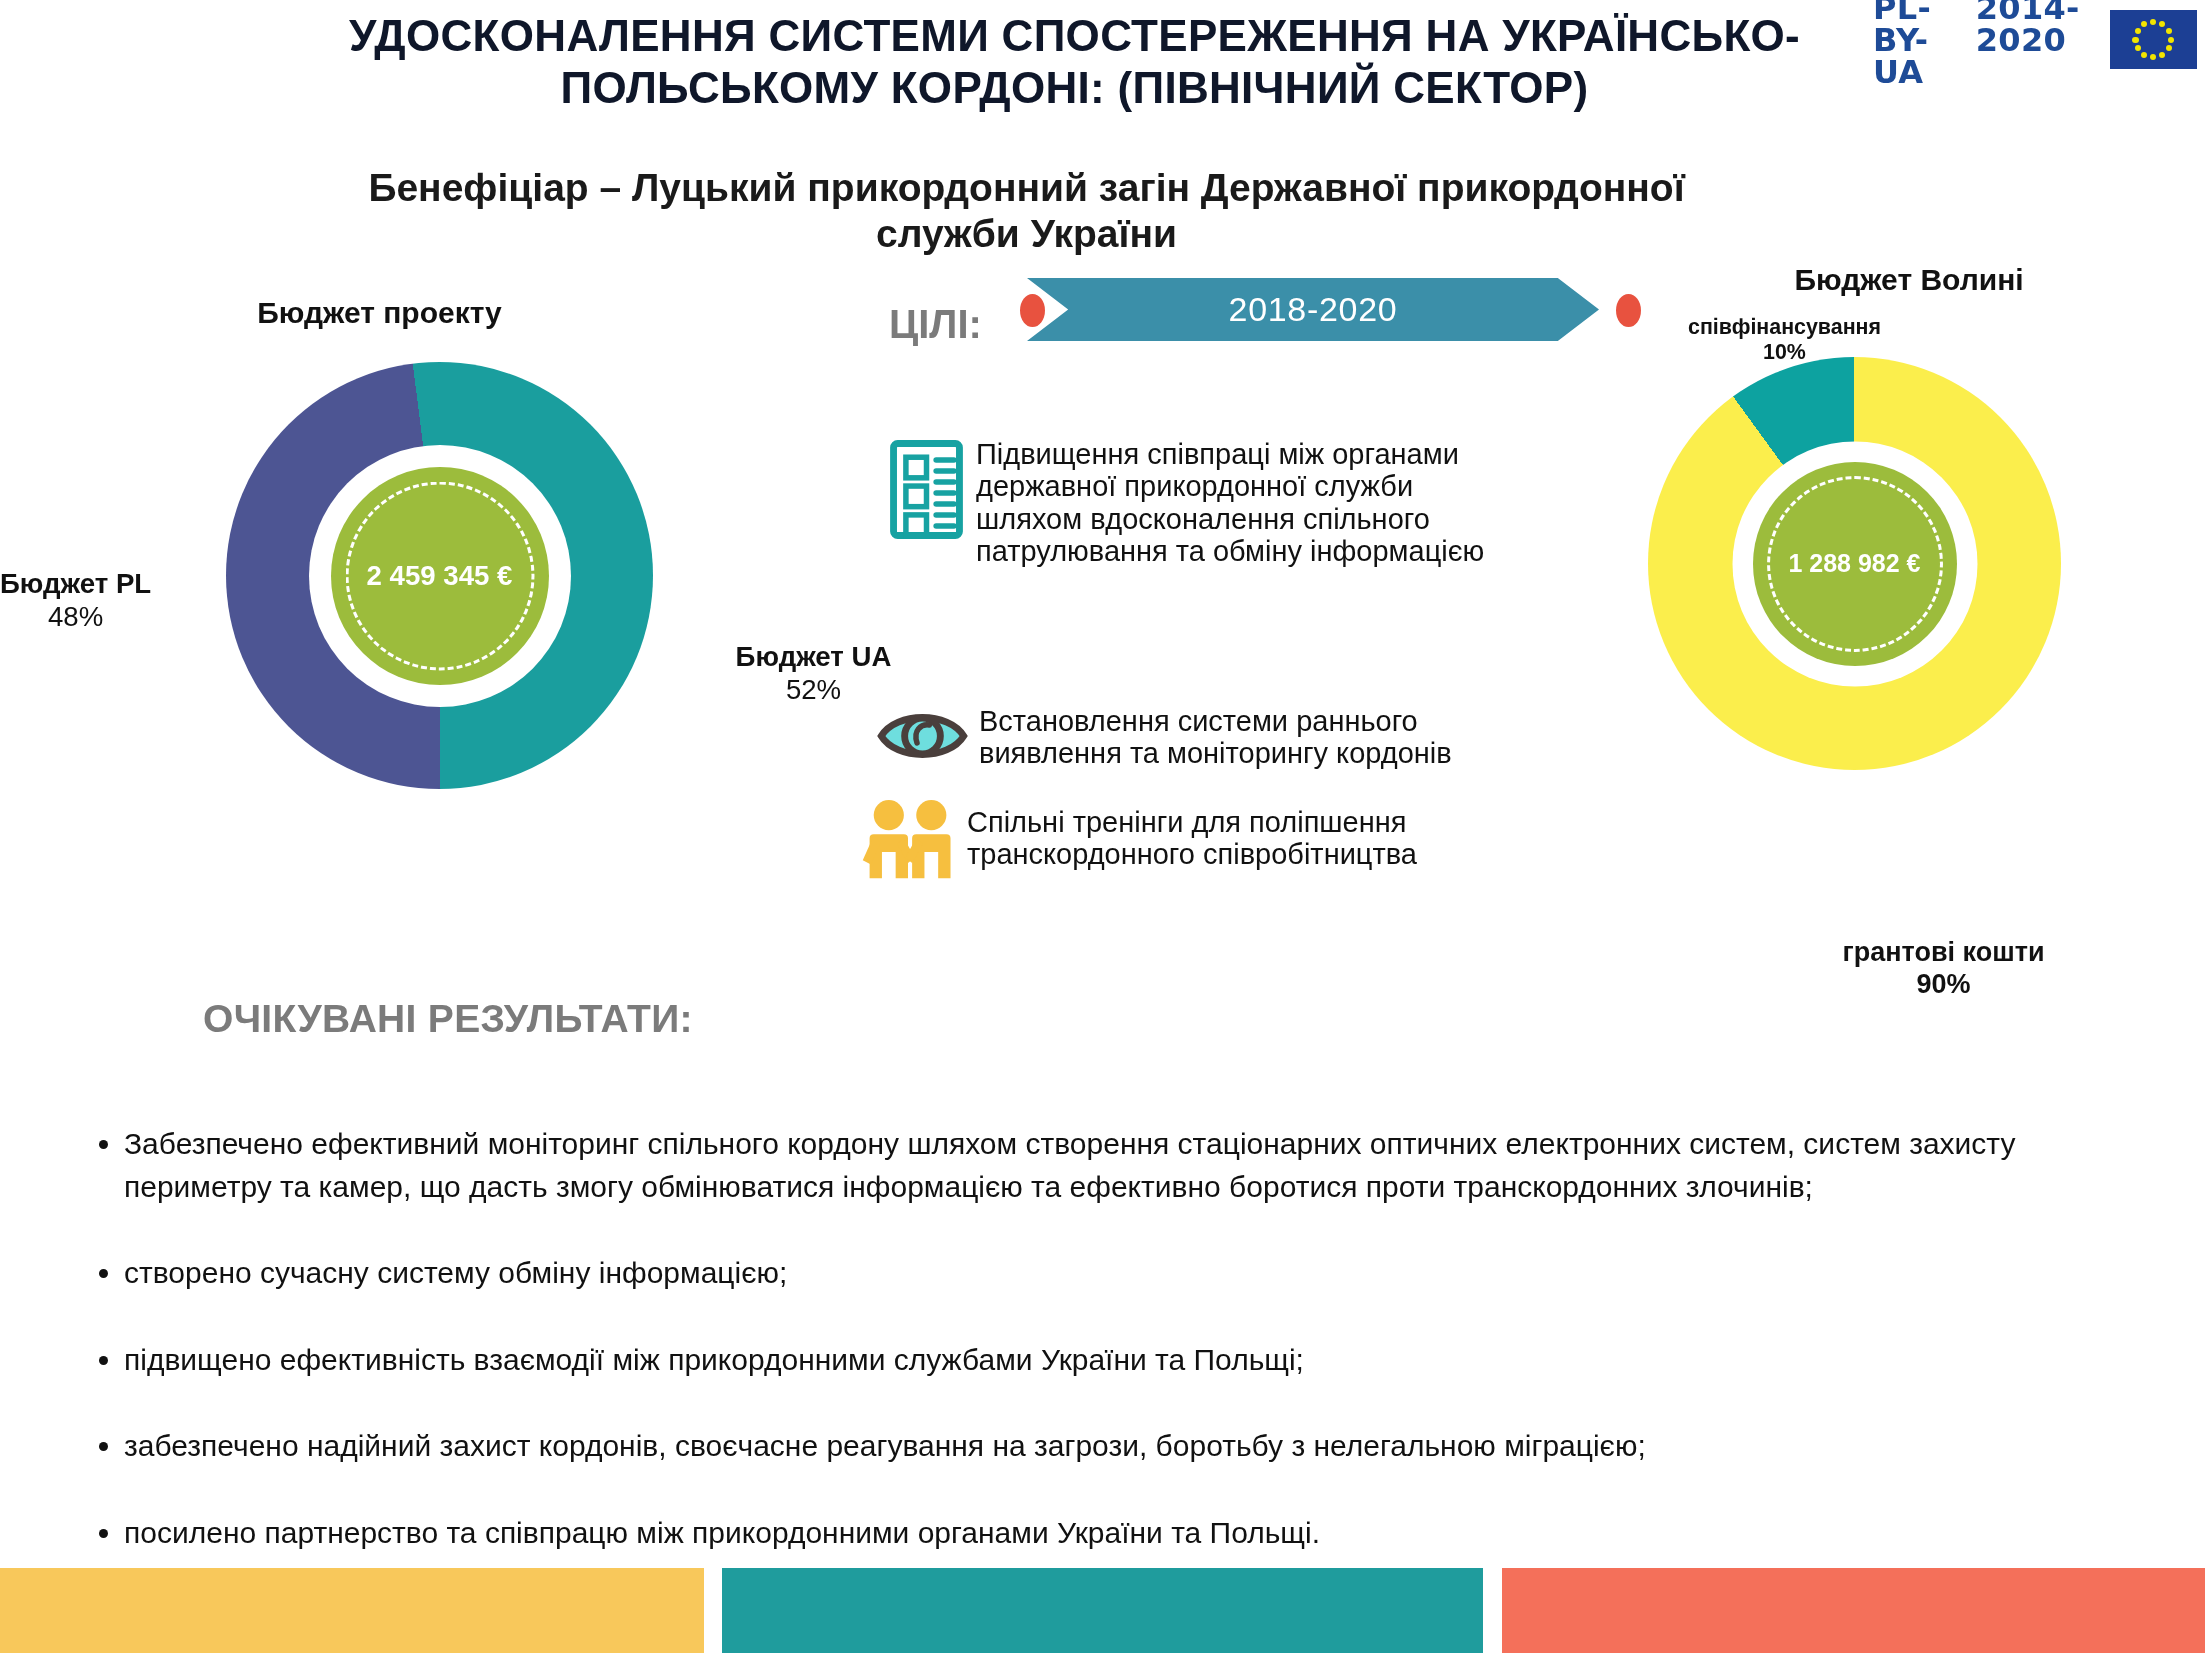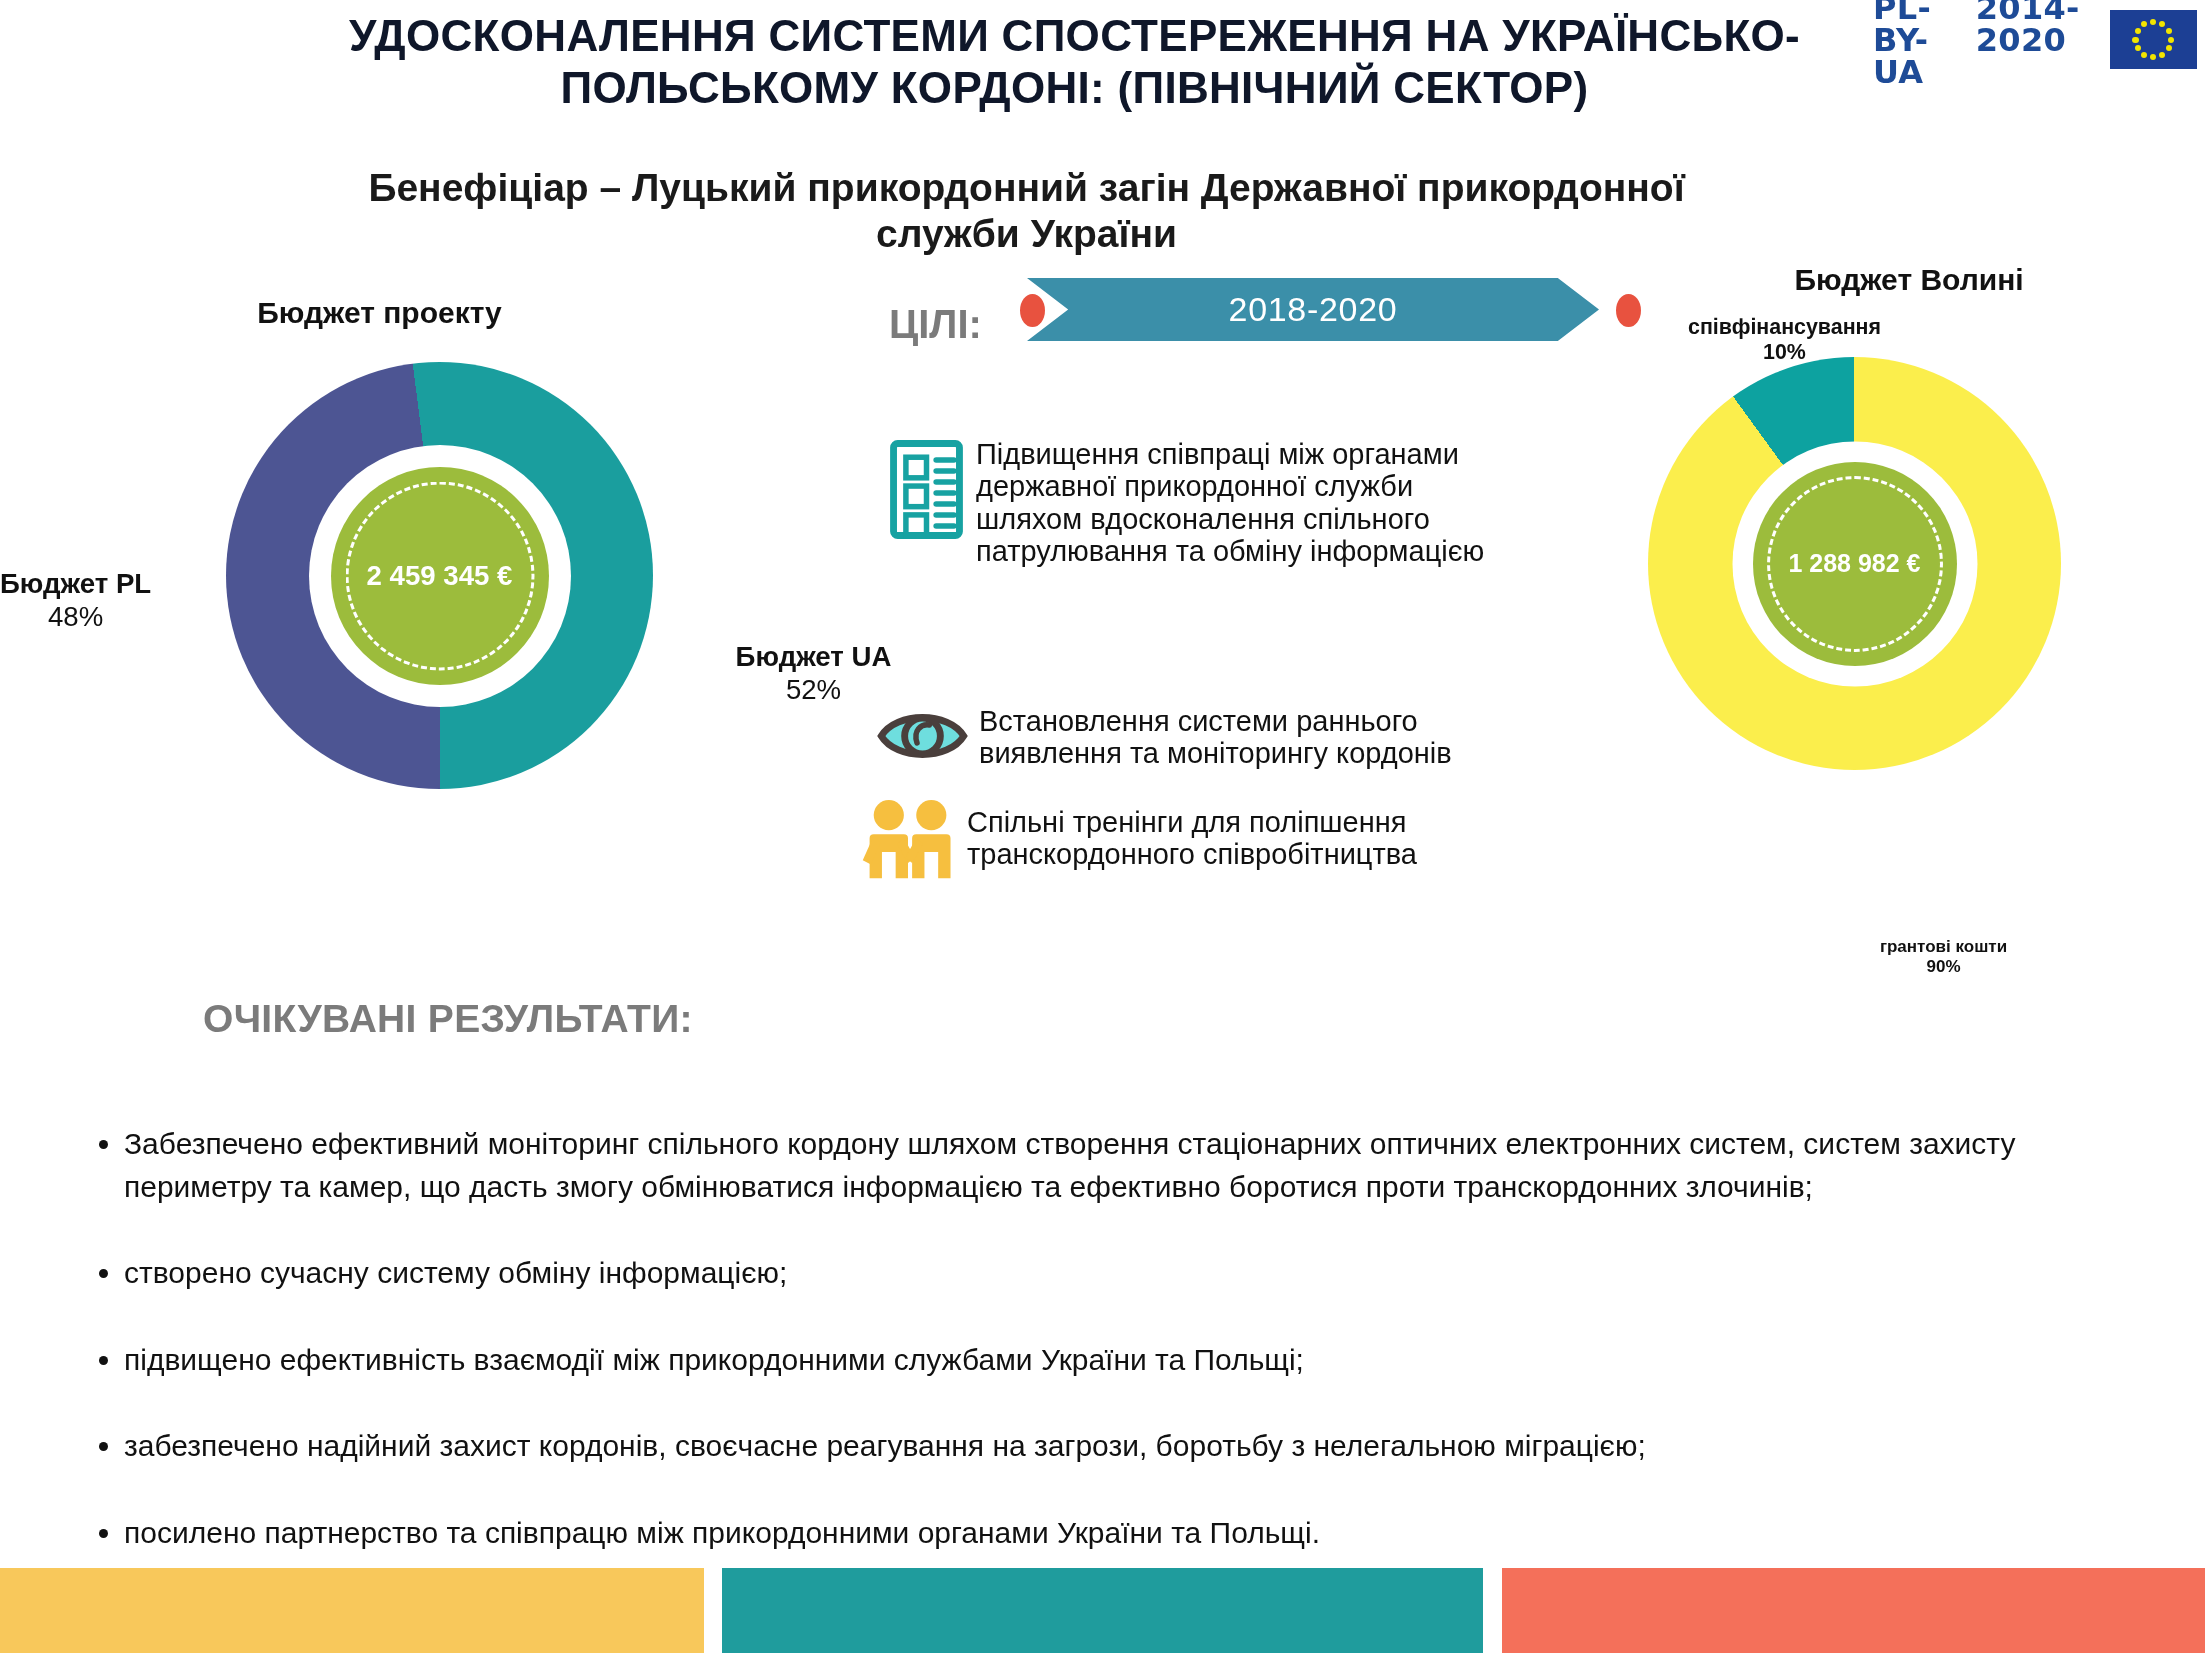--- a/index.html
+++ b/index.html
@@ -137,21 +137,21 @@
         <div class="core-label" style="font-size:25px;">1 288 982 €</div>
       </div>
     </div>
   </div>
 
   <div class="chart-leg" style="left:1640px; top:291px; width:289px; font-size:21.4px;">
     <span class="nm">співфінансування</span>
     <span class="pc" style="font-weight:700;">10%</span>
   </div>
 
-  <div class="chart-leg" style="left:1799px; top:913px; width:289px; font-size:17px;">
+  <div class="chart-leg" style="left:1799px; top:913px; width:289px; font-size:27px;">
     <span class="nm">грантові кошти</span>
     <span class="pc" style="font-weight:700;">90%</span>
   </div>
 
   <div class="ribbon-dot" style="left:1020px;"></div>
   <div class="ribbon-dot" style="left:1616px;"></div>
   <div id="ribbon">
     <div id="ribbon-shape"></div>
     <div id="ribbon-label">2018-2020</div>
   </div>

